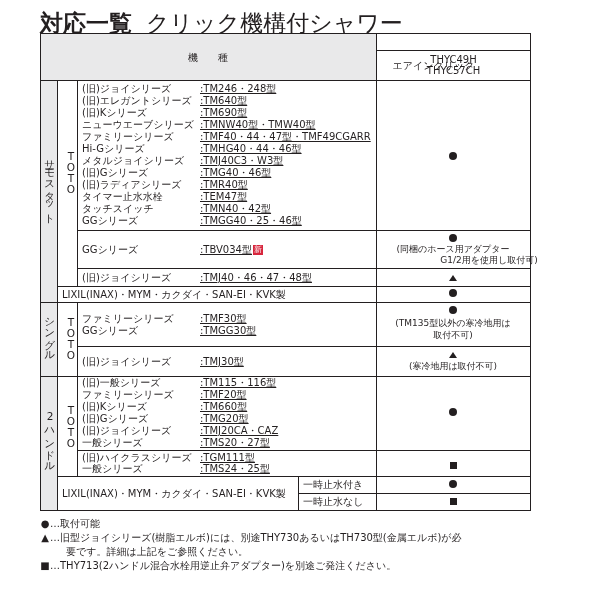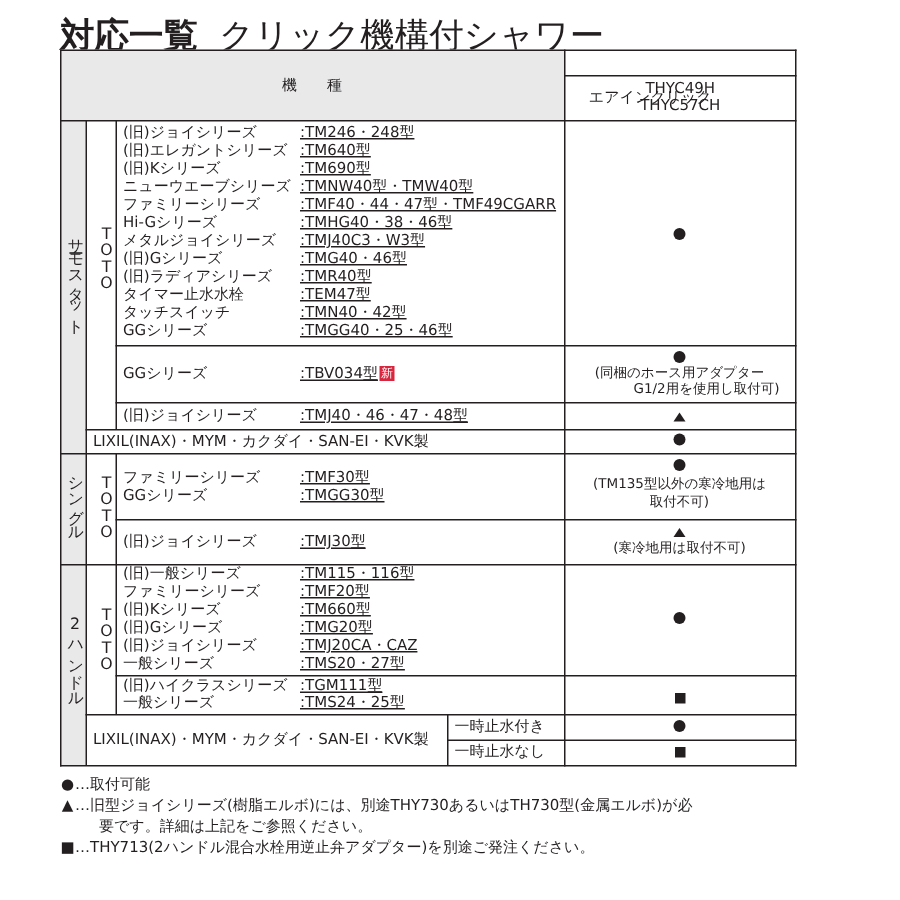--- a/index.html
+++ b/index.html
@@ -80,42 +80,42 @@
     <div class="txt model" style="top:83px;">:TM246・248型</div>
     <div class="txt" style="left:82px; top:95px;">(旧)エレガントシリーズ</div>
     <div class="txt model" style="top:95px;">:TM640型</div>
     <div class="txt" style="left:82px; top:107px;">(旧)Kシリーズ</div>
     <div class="txt model" style="top:107px;">:TM690型</div>
     <div class="txt" style="left:82px; top:119px;">ニューウエーブシリーズ</div>
     <div class="txt model" style="top:119px;">:TMNW40型・TMW40型</div>
     <div class="txt" style="left:82px; top:131px;">ファミリーシリーズ</div>
     <div class="txt model" style="top:131px;">:TMF40・44・47型・TMF49CGARR</div>
     <div class="txt" style="left:82px; top:143px;">Hi-Gシリーズ</div>
-    <div class="txt model" style="top:143px;">:TMHG40・38・46型</div>
+    <div class="txt model" style="top:143px;">:TMHG40・44・46型</div>
     <div class="txt" style="left:82px; top:155px;">メタルジョイシリーズ</div>
     <div class="txt model" style="top:155px;">:TMJ40C3・W3型</div>
     <div class="txt" style="left:82px; top:167px;">(旧)Gシリーズ</div>
     <div class="txt model" style="top:167px;">:TMG40・46型</div>
     <div class="txt" style="left:82px; top:179px;">(旧)ラディアシリーズ</div>
     <div class="txt model" style="top:179px;">:TMR40型</div>
     <div class="txt" style="left:82px; top:191px;">タイマー止水水栓</div>
     <div class="txt model" style="top:191px;">:TEM47型</div>
     <div class="txt" style="left:82px; top:203px;">タッチスイッチ</div>
     <div class="txt model" style="top:203px;">:TMN40・42型</div>
     <div class="txt" style="left:82px; top:215px;">GGシリーズ</div>
     <div class="txt model" style="top:215px;">:TMGG40・25・46型</div>
     <div class="mark" style="left:376px; top:151px;"><span class="sym-circle"></span></div>
   </div>
 
   <div>
     <div class="txt" style="left:82px; top:244px;">GGシリーズ</div>
     <div class="txt model" style="top:244px;"><span>:TBV034型</span><span class="new-badge">新</span></div>
     <div class="mark" style="left:376px; top:233px;"><span class="sym-circle"></span></div>
     <div class="note" style="left:376px; top:244px;">(同梱のホース用アダプター</div>
-    <div class="note" style="left:376px; top:255px;padding-left:36px;">G1/2用を使用し取付可)</div>
+    <div class="note" style="left:394px; top:255px;padding-left:36px;">G1/2用を使用し取付可)</div>
   </div>
 
   <div>
     <div class="txt" style="left:82px; top:272px;">(旧)ジョイシリーズ</div>
     <div class="txt model" style="top:272px;">:TMJ40・46・47・48型</div>
     <div class="mark" style="left:376px; top:272px;"><span class="sym-tri"></span></div>
   </div>
 
   <div>
     <div class="txt" style="left:62px; top:289px;">LIXIL(INAX)・MYM・カクダイ・SAN-EI・KVK製</div>

